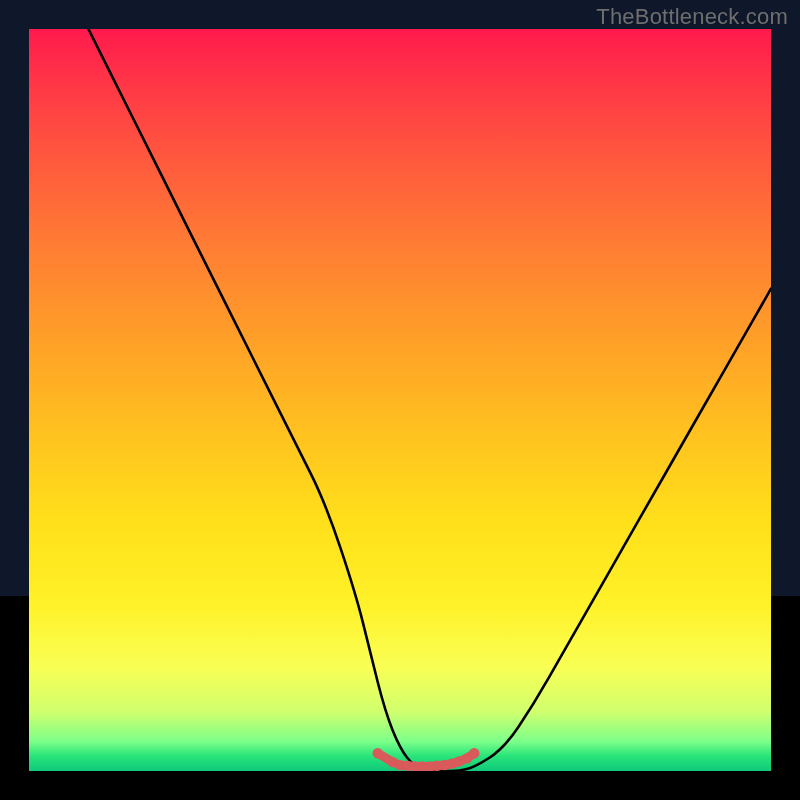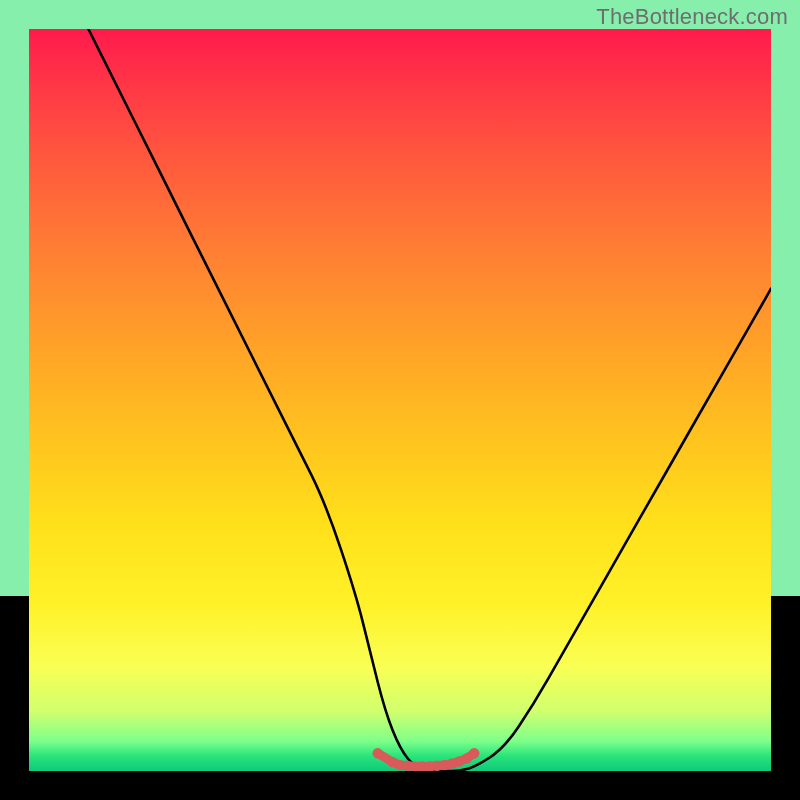--- a/index.html
+++ b/index.html
@@ -8,21 +8,21 @@
     width: 800px;
     height: 800px;
     background: #000;
     overflow: hidden;
     font-family: Arial, Helvetica, sans-serif;
   }
   .frame {
     position: relative;
     width: 800px;
     height: 596px;
-    background: #86efac;
+    background: #0f172a;
   }
   .plot-area {
     position: absolute;
     left: 29px;
     top: 29px;
     width: 742px;
     height: 742px;
     background: linear-gradient(
       to bottom,
       #ff1a4d 0%,

